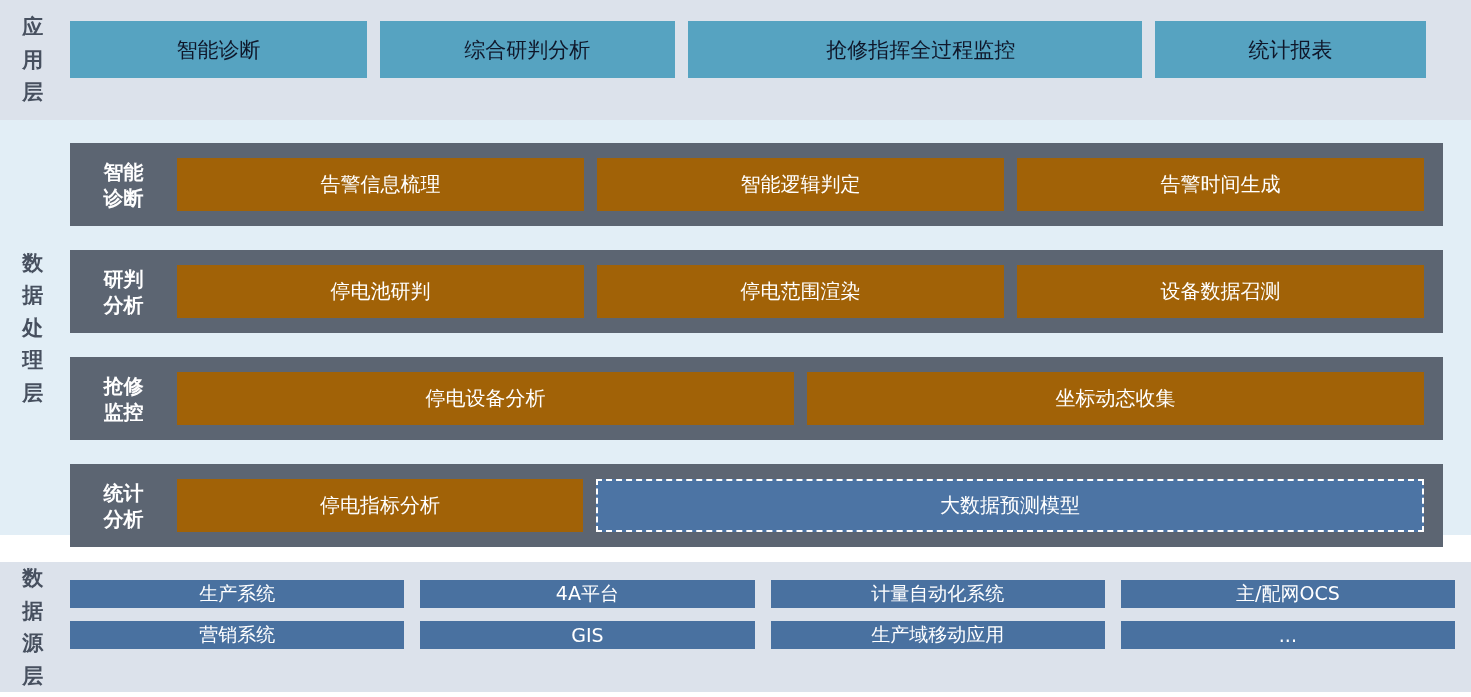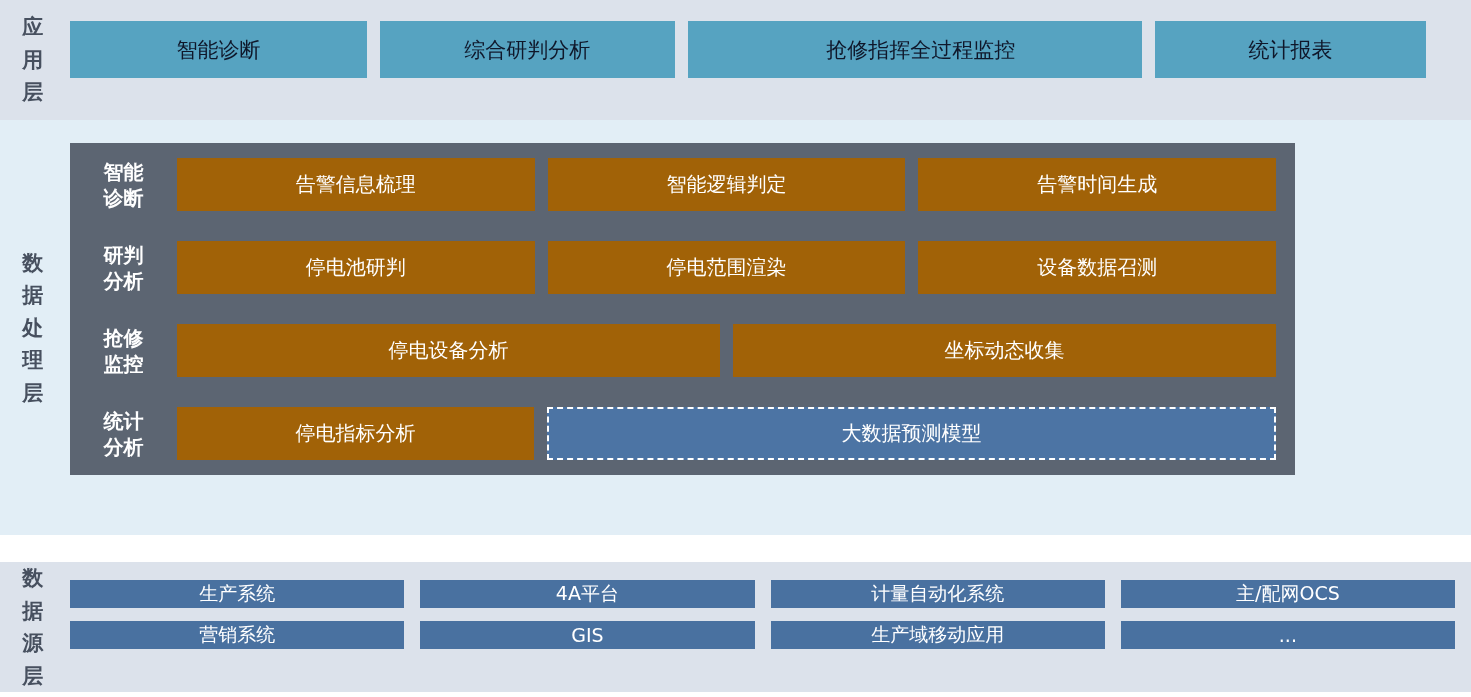--- a/index.html
+++ b/index.html
@@ -20,21 +20,21 @@
 
   
   .app-row{position:absolute;left:70px;top:21px;height:57px;width:1356px;display:flex;gap:13px;}
   .app-btn{
     background:#56a3c1;color:#0f172a;font-size:21px;
     display:flex;align-items:center;justify-content:center;
   }
   .aw1{flex:300 0 0;} .aw2{flex:298 0 0;} .aw3{flex:447 0 0;padding-left:12px;} .aw4{flex:274 0 0;}
 
   
-  .proc-rows{position:absolute;left:70px;top:23px;width:1225px;display:flex;flex-direction:column;gap:0;}
+  .proc-rows{position:absolute;left:70px;top:23px;width:1373px;display:flex;flex-direction:column;gap:24px;}
   .proc-row{height:83px;background:#5c6572;display:flex;align-items:center;}
   .row-label{
     width:107px;flex:0 0 107px;text-align:center;color:#ffffff;font-weight:bold;
     font-size:20px;line-height:1.3;white-space:pre-line;
   }
   .proc-btns{flex:1;display:flex;gap:13px;padding-right:19px;}
   .proc-btn{
     height:53px;flex:1 0 0;background:#a16207;color:#ffffff;font-size:20px;
     display:flex;align-items:center;justify-content:center;
   }

